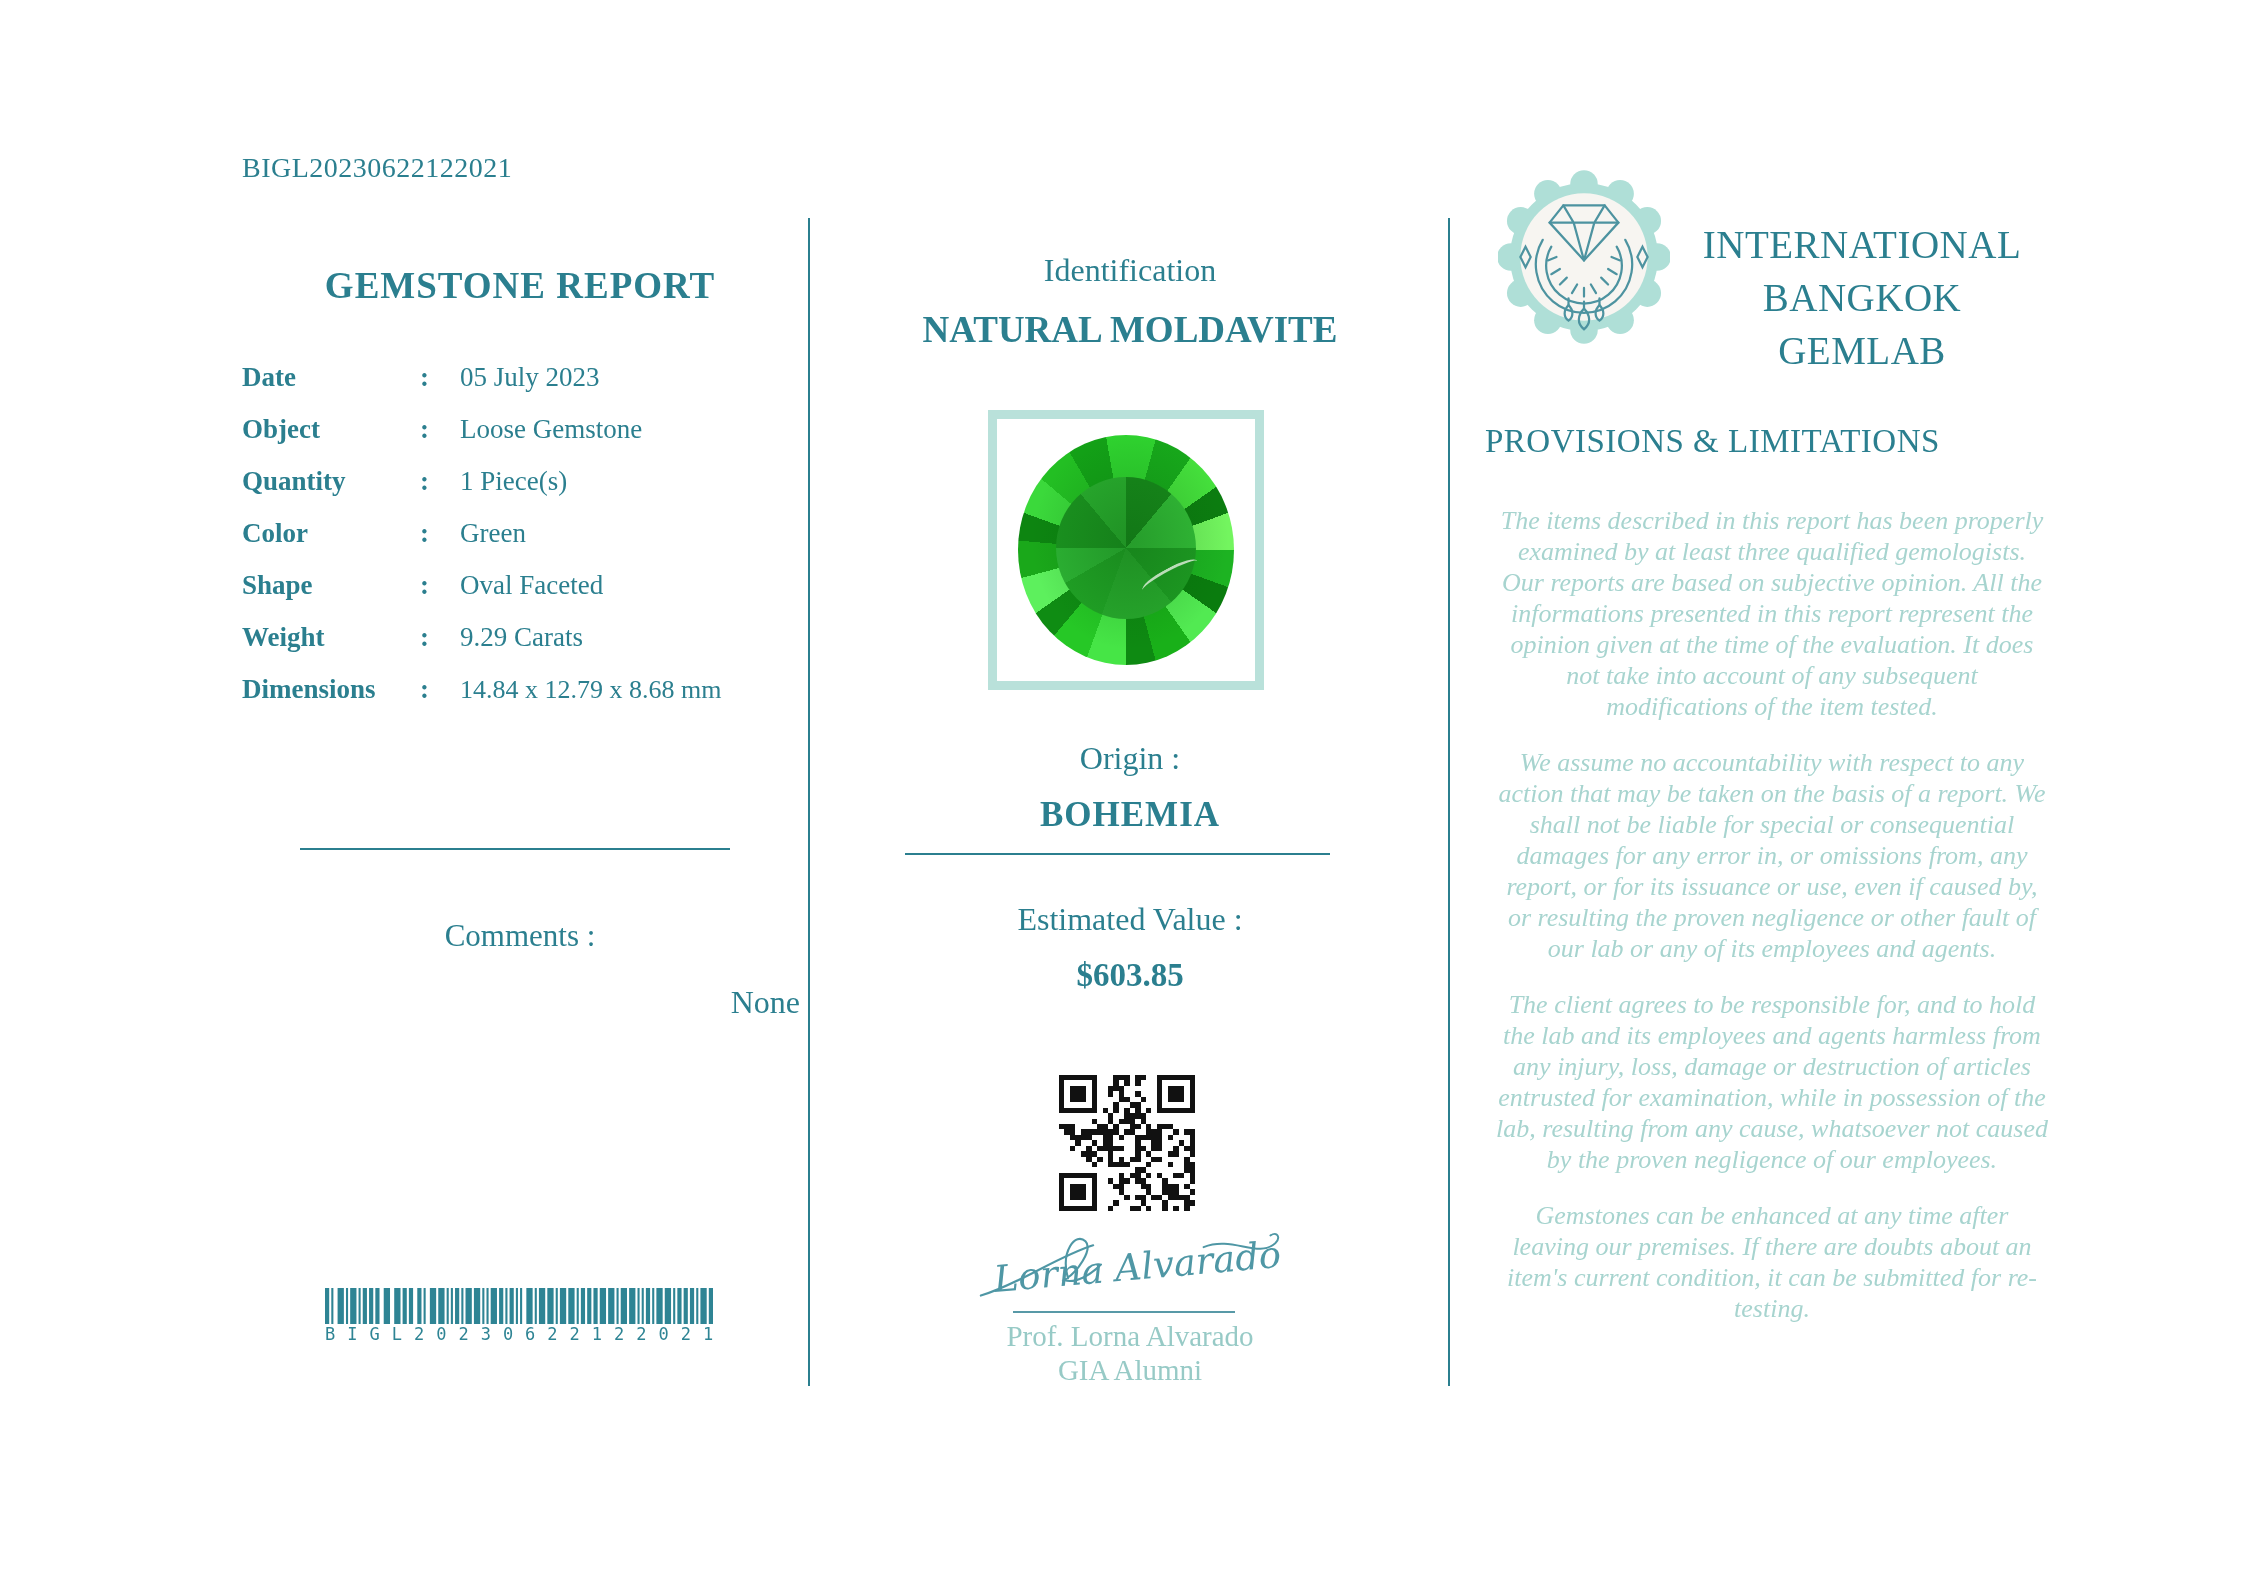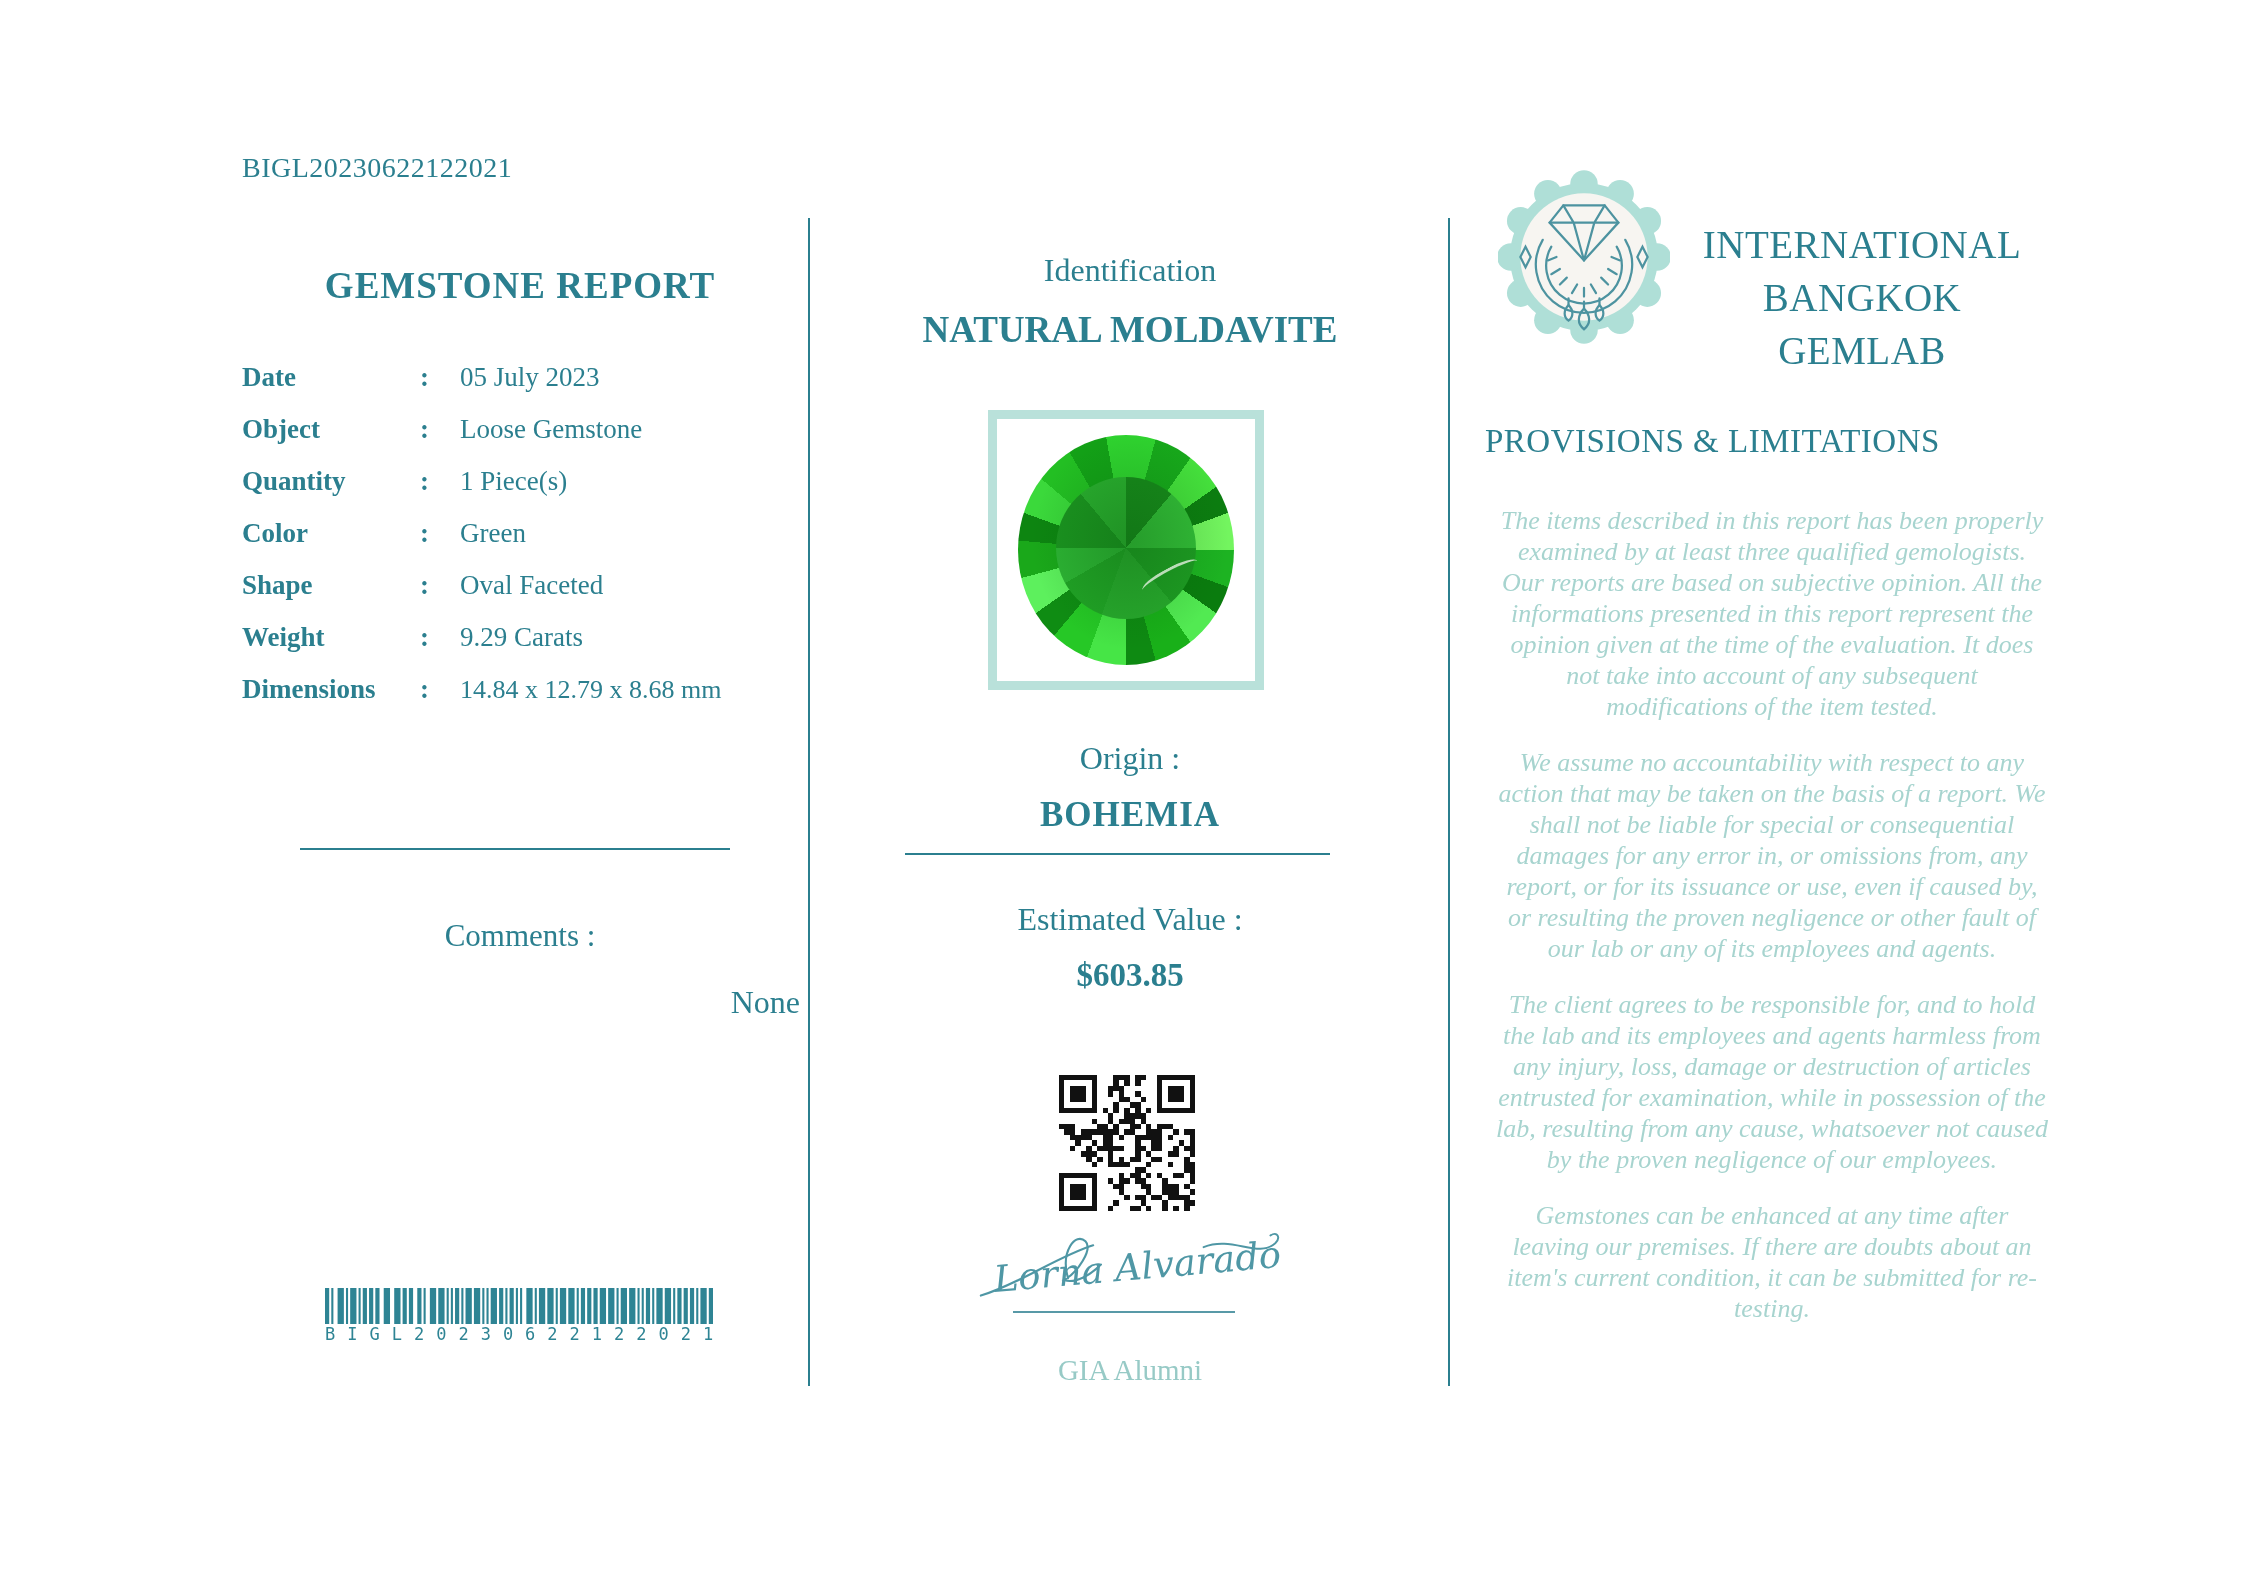--- a/index.html
+++ b/index.html
@@ -510,20 +510,21 @@
     </svg>
 
   <svg class="signature-svg" viewBox="0 0 320 95">
     <path d="M6 76 C46 64 84 36 122 24" stroke="#4f97a5" stroke-width="2.2" fill="none" stroke-linecap="round"></path>
     <path d="M96 58 C88 30 104 10 114 20 C122 28 106 52 92 60 C104 64 120 54 130 44" stroke="#4f97a5" stroke-width="2.2" fill="none" stroke-linecap="round"></path>
     <path d="M236 26 C266 14 292 38 310 22 C316 16 312 9 305 14" stroke="#4f97a5" stroke-width="2" fill="none" stroke-linecap="round"></path>
     <text x="168" y="60" text-anchor="middle" font-family="DejaVu Serif, serif" font-style="italic" font-size="38" fill="#4f97a5" transform="rotate(-5 160 52)">Lorna Alvarado</text>
   </svg>
 
   <div class="sig-rule"></div>
+  <div class="sig-name">Prof. Lorna Alvarado</div>
   <div class="sig-cred">GIA Alumni</div>
 
   <svg class="logo-svg" viewBox="0 0 100 100">
     <g fill="#afdfd7">
       <circle cx="50" cy="50" r="43"></circle>
       <circle cx="50" cy="7.5" r="8"></circle>
         <circle cx="71" cy="13.2" r="8"></circle>
         <circle cx="86.8" cy="29" r="8"></circle>
       <circle cx="92.5" cy="50" r="8"></circle>
         <circle cx="86.8" cy="71" r="8"></circle>

